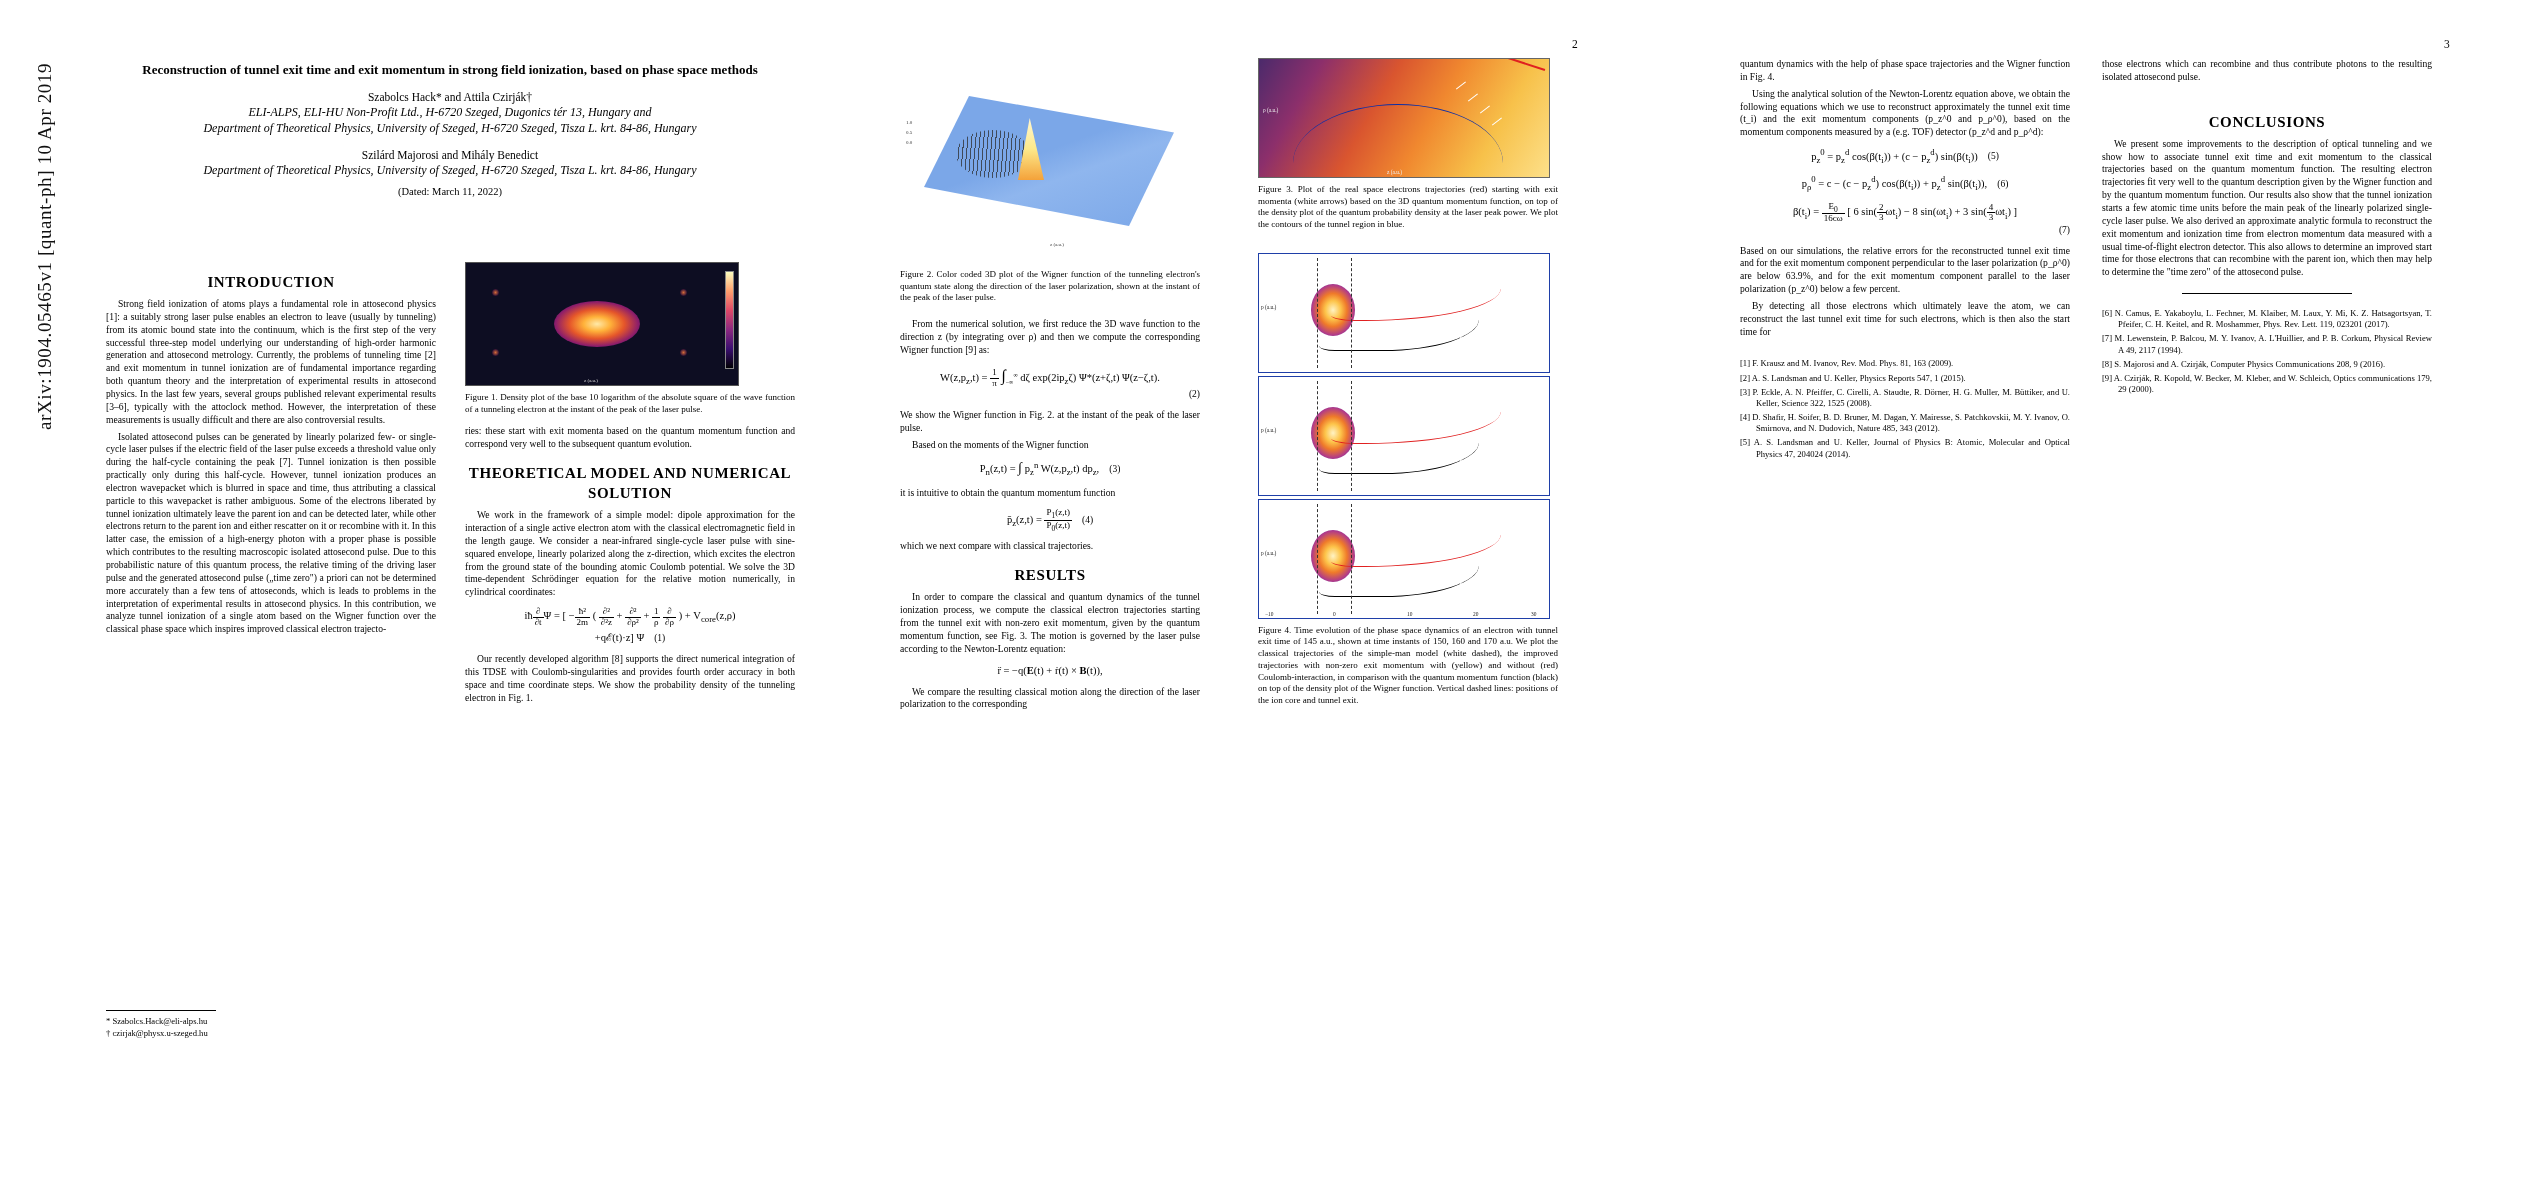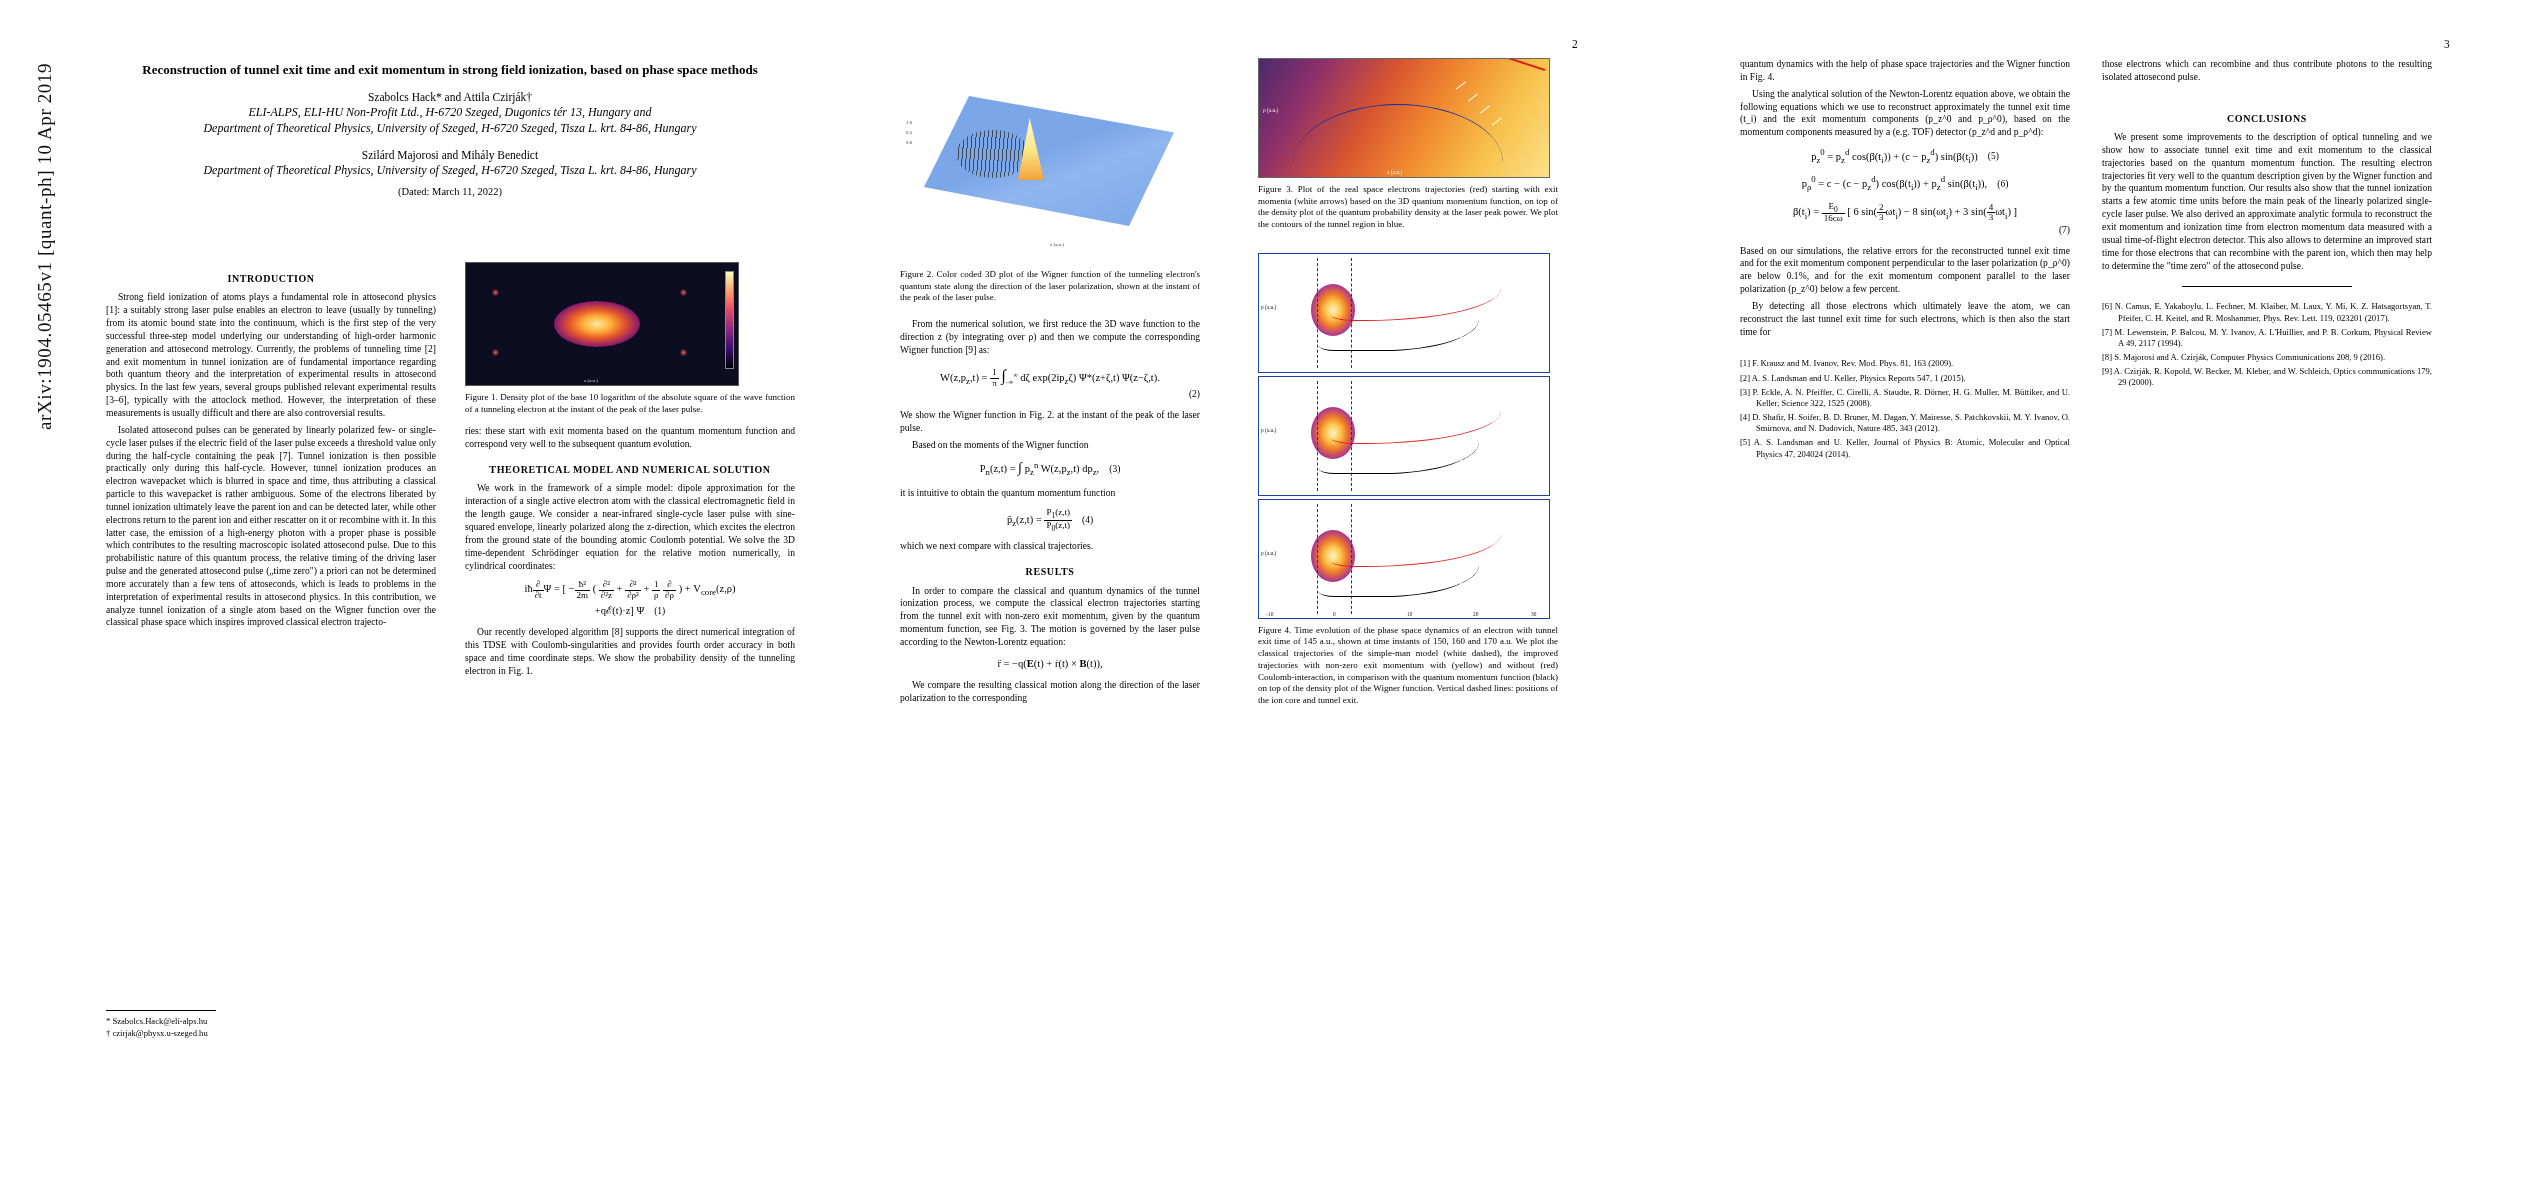--- a/index.html
+++ b/index.html
@@ -38,21 +38,21 @@
     line-height:1.28; margin:0 0 12px 0;
   }
   .authors { font-size:11.5px; text-align:center; margin:4px 0 2px 0; }
   .affil { font-size:12px; font-style:italic; text-align:center; line-height:1.3; margin:1px 0; }
   .date { font-size:10.5px; text-align:center; margin-top:8px; }
 
   .col { font-size:9.6px; line-height:1.34; text-align:justify; }
   .col p { margin:0 0 4px 0; text-indent:12px; }
   .col p.noindent { text-indent:0; }
   .secthead {
-    font-size:10px; font-weight:bold; text-align:center;
+    font-size:15px; font-weight:bold; text-align:center;
     letter-spacing:0.6px; margin:12px 0 6px 0; text-transform:uppercase;
   }
   .caption { font-size:9px; line-height:1.3; text-align:justify; margin-top:6px; }
   .eq { text-align:center; font-size:10.5px; margin:8px 0; font-family:"Liberation Serif", serif; }
   .eqrow { display:flex; align-items:center; justify-content:center; gap:10px; }
   .eqnum { font-size:9.5px; }
   .frac { display:inline-block; vertical-align:middle; text-align:center; font-size:9px; line-height:1.05; }
   .frac .num { display:block; border-bottom:1px solid #000; padding:0 2px; }
   .frac .den { display:block; padding:0 2px; }
   .footnote-rule { width:110px; border-top:1px solid #000; margin:10px 0 5px 0; }
@@ -361,21 +361,21 @@
         <div class="eqrow">
           <span>β(t<sub>i</sub>) = <span class="frac"><span class="num">E<sub>0</sub></span><span class="den">16cω</span></span>
             [ 6 sin(<span class="frac"><span class="num">2</span><span class="den">3</span></span>ωt<sub>i</sub>) − 8 sin(ωt<sub>i</sub>) + 3 sin(<span class="frac"><span class="num">4</span><span class="den">3</span></span>ωt<sub>i</sub>) ]
           </span>
         </div>
         <div class="eqrow" style="justify-content:flex-end;">
           <span class="eqnum">(7)</span>
         </div>
       </div>
 
-      <p class="noindent">Based on our simulations, the relative errors for the reconstructed tunnel exit time and for the exit momentum component perpendicular to the laser polarization (p_ρ^0) are below 0.1%, and for the exit momentum component parallel to the laser polarization (p_z^0) below a few percent.</p>
+      <p class="noindent">Based on our simulations, the relative errors for the reconstructed tunnel exit time and for the exit momentum component perpendicular to the laser polarization (p_ρ^0) are below 63.9%, and for the exit momentum component parallel to the laser polarization (p_z^0) below a few percent.</p>
       <p>By detecting all those electrons which ultimately leave the atom, we can reconstruct the last tunnel exit time for such electrons, which is then also the start time for</p>
 
       <div style="margin-top:20px;">
         <div class="refs">
           <div>[1] F. Krausz and M. Ivanov, Rev. Mod. Phys. 81, 163 (2009).</div>
           <div>[2] A. S. Landsman and U. Keller, Physics Reports 547, 1 (2015).</div>
           <div>[3] P. Eckle, A. N. Pfeiffer, C. Cirelli, A. Staudte, R. Dörner, H. G. Muller, M. Büttiker, and U. Keller, Science 322, 1525 (2008).</div>
           <div>[4] D. Shafir, H. Soifer, B. D. Bruner, M. Dagan, Y. Mairesse, S. Patchkovskii, M. Y. Ivanov, O. Smirnova, and N. Dudovich, Nature 485, 343 (2012).</div>
           <div>[5] A. S. Landsman and U. Keller, Journal of Physics B: Atomic, Molecular and Optical Physics 47, 204024 (2014).</div>
         </div>

